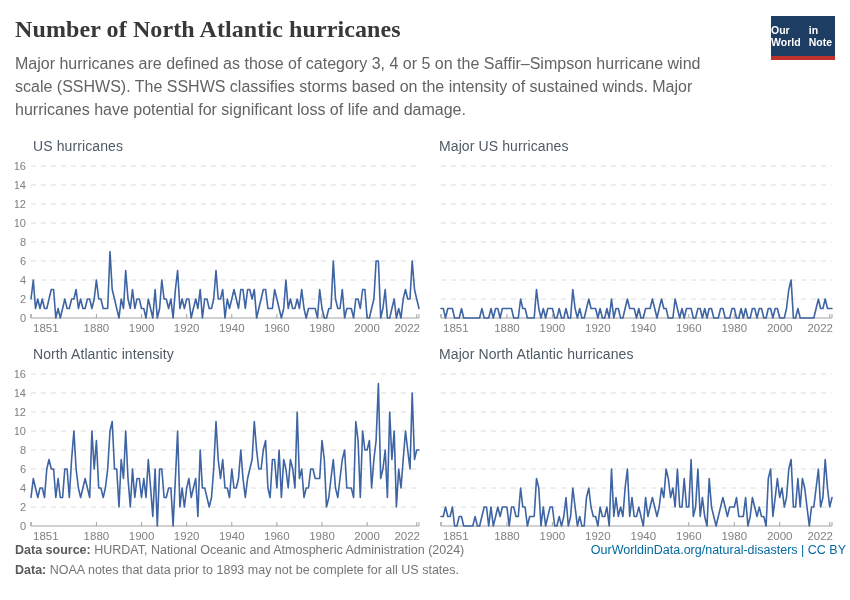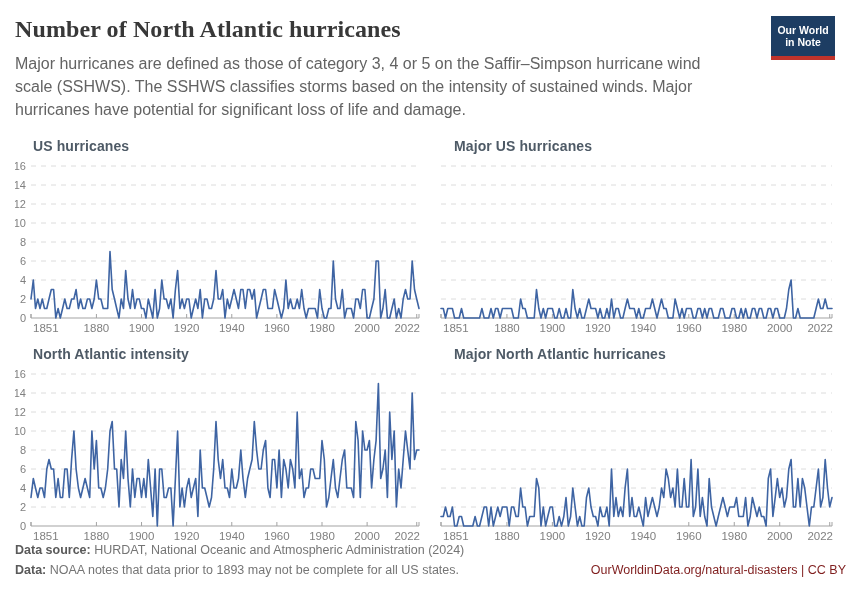--- a/index.html
+++ b/index.html
@@ -14,45 +14,45 @@
   .hdr{position:relative;}
   .title{
     font-family:"Liberation Serif","DejaVu Serif",serif;
     font-weight:700;font-size:24px;color:#383838;margin:4px 0 0 0;letter-spacing:.1px;
   }
   .subtitle{
     font-size:16px;line-height:1.45;color:#636363;margin:9px 0 0 0;max-width:705px;
   }
   .owid-logo{
     position:absolute;top:0;right:0;width:64px;height:40px;background:#1d3d63;
-    display:flex;flex-direction:column;align-items:center;justify-content:center;
+    display:flex;flex-direction:row;align-items:center;justify-content:center;
     border-bottom:4px solid #c0332b;
   }
   .owid-logo span{color:#fff;font-size:10.5px;font-weight:700;line-height:1.15;}
 
   
   .grid{
     display:grid;grid-template-columns:406px 406px;grid-column-gap:8px;grid-row-gap:10px;
     margin-top:16px;
   }
   .panel{width:406px;}
   .panel h2{
-    font-size:14px;font-weight:700;color:#4e5a66;margin:0 0 4px 18px;letter-spacing:.1px;
-  }
-  .panel.right h2{margin-left:25px;}
+    font-size:14px;font-weight:400;color:#4e5a66;margin:0 0 4px 18px;letter-spacing:.1px;
+  }
+  .panel.right h2{margin-left:10px;}
   svg.chart-svg{display:block;}
 
   
   .footer{
     position:absolute;left:15px;right:15px;top:540px;
-    display:flex;justify-content:space-between;align-items:flex-end;
+    display:flex;justify-content:space-between;align-items:flex-start;
     font-size:12.5px;color:#757575;line-height:1.6;
   }
   .footer b{color:#5a5a5a;font-weight:700;}
-  .foot-right{white-space:nowrap;color:#7f1d1d;}
+  .foot-right{white-space:nowrap;color:#0369a1;}
 </style>
 </head>
 <body>
 
 <div class="page">
 
   <header class="hdr">
     <h1 class="title">Number of North Atlantic hurricanes</h1>
     <p class="subtitle">Major hurricanes are defined as those of category 3, 4 or 5 on the Saffir–Simpson hurricane wind scale (SSHWS). The SSHWS classifies storms based on the intensity of sustained winds. Major hurricanes have potential for significant loss of life and damage.</p>
     <div class="owid-logo">

